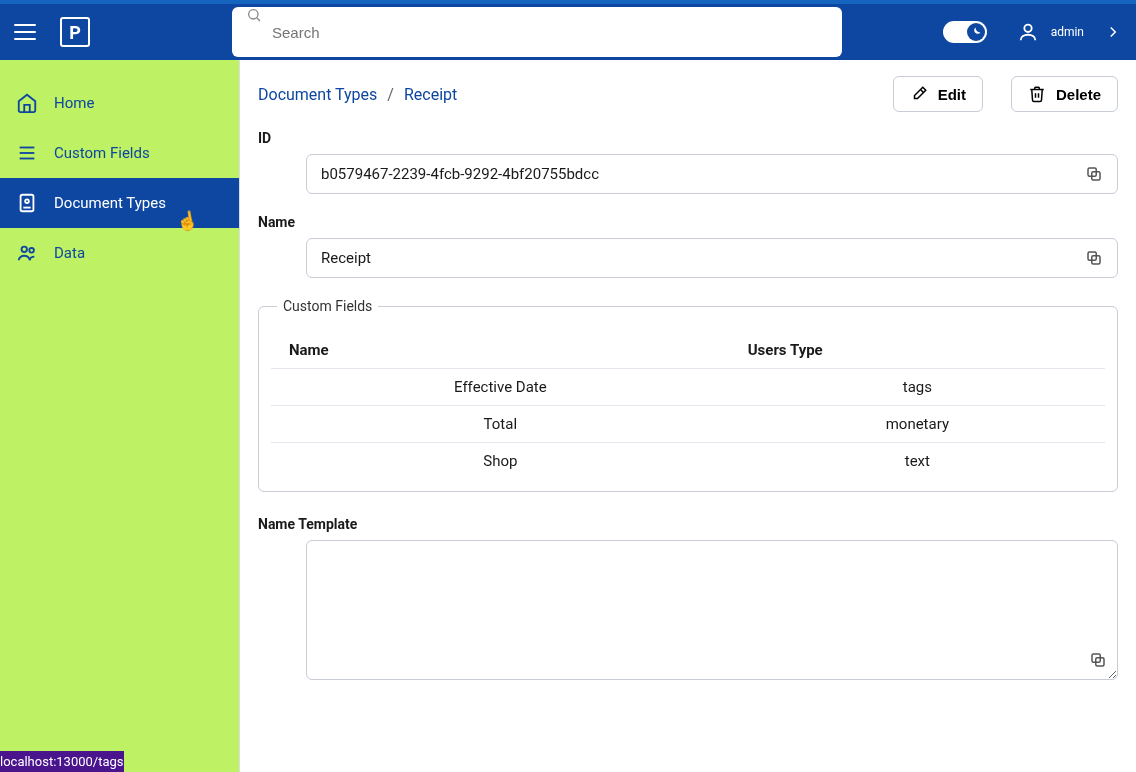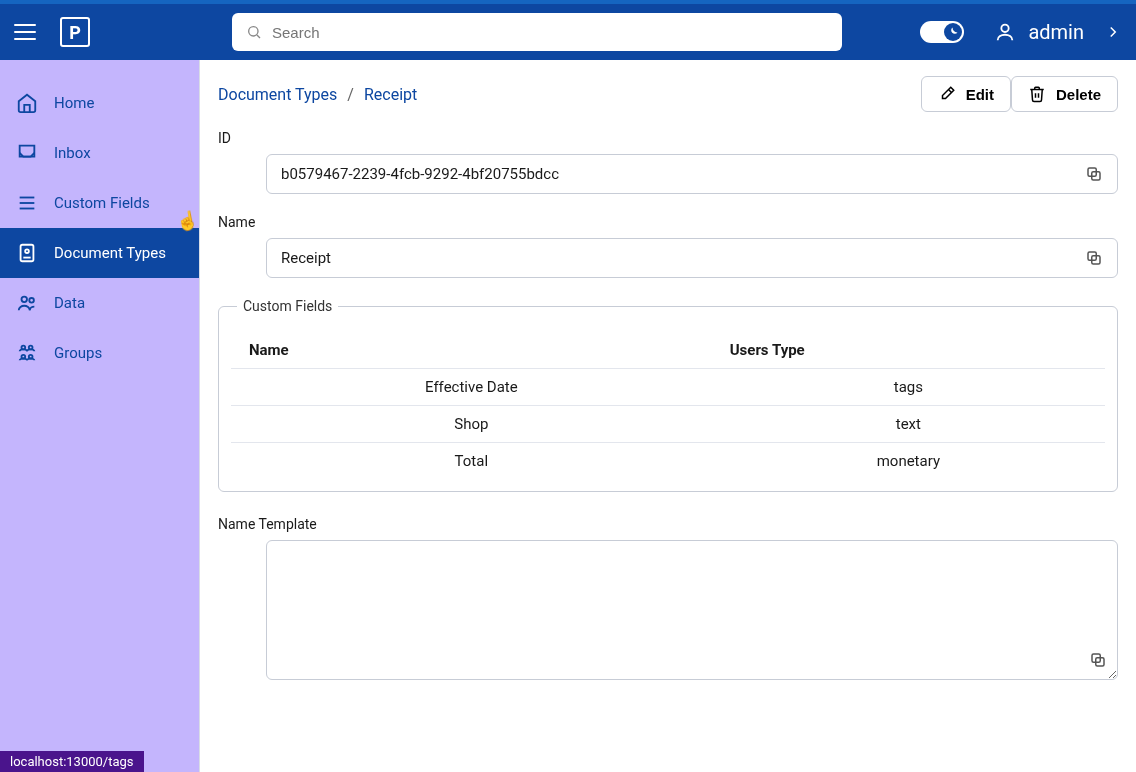--- a/index.html
+++ b/index.html
@@ -3,63 +3,63 @@
   <meta charset="utf-8">
   <style>
     * { margin: 0; padding: 0; box-sizing: border-box; }
     body { font-family: -apple-system, BlinkMacSystemFont, "Segoe UI", Roboto, Arial, sans-serif; background: #f5f7fa; color: #1a1a1a; width: 1136px; height: 772px; overflow: hidden; }
 
     
     .topbar { height: 60px; background: #0d47a1; display: flex; align-items: center; padding: 0 14px; gap: 12px; border-top: 4px solid #1565c0; }
     .hamburger { width: 28px; height: 28px; display: flex; flex-direction: column; justify-content: center; gap: 5px; cursor: pointer; }
     .hamburger span { height: 2px; background: #fff; width: 22px; border-radius: 1px; }
     .logo { width: 30px; height: 30px; border: 2px solid #fff; display: flex; align-items: center; justify-content: center; color: #fff; font-weight: 700; font-size: 18px; border-radius: 3px; margin-left: 6px; }
-    .search-wrap { flex: 0 0 auto; margin-left: 130px; width: 610px; background: #fff; border-radius: 6px; height: 38px; display: flex; align-items: center; padding: 0 14px; gap: 10px; }
+    .search-wrap { flex: 0 0 auto; margin-left: 130px; width: 610px; background: #fff; border-radius: 6px; height: 50px; display: flex; padding: 0 14px; gap: 10px; }
     .search-wrap svg { width: 16px; height: 16px; color: #888; }
     .search-wrap input { border: none; outline: none; flex: 1; font-size: 15px; background: transparent; }
     .spacer { flex: 1; }
     .theme-toggle { width: 44px; height: 22px; background: #fff; border-radius: 20px; position: relative; cursor: pointer; }
     .theme-toggle .knob { position: absolute; right: 2px; top: 2px; width: 18px; height: 18px; border-radius: 50%; background: #0d47a1; display: flex; align-items: center; justify-content: center; color: #fff; }
     .user-icon { color: #fff; margin-left: 18px; display: flex; }
-    .username { color: #fff; font-size: 20px; margin-left: 0; margin-right: 8px; }
+    .username { color: #fff; font-size: 12px; margin-left: 0; margin-right: 8px; }
     .chevron { color: #fff; display: flex; }
 
     
     .container { display: flex; height: calc(100% - 60px); }
-    .sidebar { width: 200px; background: #c4b5fd; border-right: 1px solid #d8dde6; padding-top: 18px; }
+    .sidebar { width: 240px; background: #bef264; border-right: 1px solid #d8dde6; padding-top: 18px; }
     .side-item { display: flex; align-items: center; gap: 16px; padding: 14px 16px; color: #0d47a1; font-size: 15px; cursor: pointer; }
     .side-item.active { background: #0d47a1; color: #fff; }
     .side-item .ic { width: 22px; height: 22px; display: flex; align-items: center; justify-content: center; }
 
     .main { flex: 1; background: #fff; padding: 16px 18px; position: relative; overflow-y: auto; }
     .crumb-row { display: flex; align-items: center; justify-content: space-between; margin-bottom: 18px; }
     .crumb { display: flex; align-items: center; gap: 10px; font-size: 16px; }
     .crumb a { color: #0d47a1; text-decoration: none; }
     .crumb .sep { color: #666; }
-    .action-btns { display: flex; gap: 0; }
+    .action-btns { display: flex; gap: 28px; }
     .btn { display: flex; align-items: center; gap: 10px; padding: 8px 16px; border: 1px solid #c7ccd6; border-radius: 6px; background: #fff; font-size: 15px; font-weight: 600; cursor: pointer; }
     .btn svg { width: 18px; height: 18px; }
 
-    .field-label { font-size: 14px; font-weight: 400; margin-bottom: 8px; }
+    .field-label { font-size: 14px; font-weight: 700; margin-bottom: 8px; }
     .field-box { border: 1px solid #c7ccd6; border-radius: 6px; padding: 10px 14px; display: flex; align-items: center; font-size: 15px; background: #fff; margin-bottom: 20px; position: relative; margin-left: 48px; }
     .field-box .copy { margin-left: auto; color: #555; cursor: pointer; display: flex; }
     .field-box .copy svg { width: 18px; height: 18px; }
     .textarea-box { min-height: 140px; align-items: flex-start; resize: both; overflow: auto; }
     .textarea-box .copy { position: absolute; right: 10px; bottom: 10px; }
 
     fieldset.custom-fields { border: 1px solid #c7ccd6; border-radius: 6px; padding: 12px 0 8px; margin-bottom: 24px; }
     fieldset.custom-fields legend { margin-left: 18px; padding: 0 6px; font-size: 14px; color: #333; }
     table.cf-table { width: calc(100% - 24px); margin: 6px 12px 4px; border-collapse: collapse; }
     table.cf-table th, table.cf-table td { text-align: left; padding: 9px 18px; font-size: 15px; }
     table.cf-table thead th { font-weight: 700; border-bottom: 1px solid #e3e6ed; }
     table.cf-table tbody td { border-bottom: 1px solid #e3e6ed; text-align: center; }
     table.cf-table tbody tr:last-child td { border-bottom: none; }
     table.cf-table th:first-child, table.cf-table td:first-child { width: 55%; }
 
-    .status-bar { position: fixed; left: 0; bottom: 0; background: #4a148c; color: #fff; font-size: 13px; padding: 3px 10px; }
+    .status-bar { position: fixed; left: 0; bottom: 0; background: #4a148c; color: #fff; font-size: 13px; padding: 3px 0; }
 
     .cursor-hand { position: fixed; left: 176px; top: 210px; font-size: 18px; pointer-events: none; transform: rotate(-10deg); }
   </style>
 </head>
 <body>
 
 <div class="topbar">
   <div class="hamburger">
     <span></span>
       <span></span>
@@ -103,29 +103,20 @@
           <svg width="22" height="22" viewBox="0 0 24 24" fill="none" stroke="currentColor" stroke-width="2">
             <path d="M3 10l9-7 9 7v10a2 2 0 01-2 2H5a2 2 0 01-2-2z"></path>
             <polyline points="9 22 9 14 15 14 15 22"></polyline>
           </svg>
         </span>
       <span>Home</span>
     </div>
     <div class="side-item">
       <span class="ic">
           <svg width="22" height="22" viewBox="0 0 24 24" fill="none" stroke="currentColor" stroke-width="2">
-            <path d="M4 4h16v12H4z"></path>
-            <path d="M4 12l4 4h8l4-4"></path>
-          </svg>
-        </span>
-      <span>Inbox</span>
-    </div>
-    <div class="side-item">
-      <span class="ic">
-          <svg width="22" height="22" viewBox="0 0 24 24" fill="none" stroke="currentColor" stroke-width="2">
             <line x1="4" y1="6" x2="20" y2="6"></line>
             <line x1="4" y1="12" x2="20" y2="12"></line>
             <line x1="4" y1="18" x2="20" y2="18"></line>
           </svg>
         </span>
       <span>Custom Fields</span>
     </div>
     <div class="side-item active">
       <span class="ic">
           <svg width="22" height="22" viewBox="0 0 24 24" fill="none" stroke="currentColor" stroke-width="2">
@@ -139,35 +130,20 @@
     <div class="side-item">
       <span class="ic">
           <svg width="22" height="22" viewBox="0 0 24 24" fill="none" stroke="currentColor" stroke-width="2">
             <circle cx="9" cy="8" r="3"></circle>
             <circle cx="17" cy="9" r="2.5"></circle>
             <path d="M3 20c0-3 3-5 6-5s6 2 6 5"></path>
             <path d="M15 20c0-2 2-4 5-4"></path>
           </svg>
         </span>
       <span>Data</span>
-    </div>
-    <div class="side-item">
-      <span class="ic">
-          <svg width="22" height="22" viewBox="0 0 24 24" fill="none" stroke="currentColor" stroke-width="2">
-            <circle cx="8" cy="6" r="2"></circle>
-            <circle cx="16" cy="6" r="2"></circle>
-            <circle cx="8" cy="16" r="2"></circle>
-            <circle cx="16" cy="16" r="2"></circle>
-            <path d="M4 10c0-1 2-2 4-2s4 1 4 2"></path>
-            <path d="M12 10c0-1 2-2 4-2s4 1 4 2"></path>
-            <path d="M4 20c0-1 2-2 4-2s4 1 4 2"></path>
-            <path d="M12 20c0-1 2-2 4-2s4 1 4 2"></path>
-          </svg>
-        </span>
-      <span>Groups</span>
     </div>
   </div>
 
   <div class="main">
     <div class="crumb-row">
       <div class="crumb">
         <a href="#">Document Types</a>
         <span class="sep">/</span>
         <a href="#">Receipt</a>
       </div>
@@ -221,26 +197,26 @@
             <th>Name</th>
             <th>Users Type</th>
           </tr>
         </thead>
         <tbody>
           <tr>
             <td>Effective Date</td>
             <td>tags</td>
           </tr>
           <tr>
+            <td>Total</td>
+            <td>monetary</td>
+          </tr>
+          <tr>
             <td>Shop</td>
             <td>text</td>
-          </tr>
-          <tr>
-            <td>Total</td>
-            <td>monetary</td>
           </tr>
         </tbody>
       </table>
     </fieldset>
 
     <div class="field-label">Name Template</div>
     <div class="field-box textarea-box">
       <span></span>
       <span class="copy">
         <svg viewBox="0 0 24 24" fill="none" stroke="currentColor" stroke-width="2">

